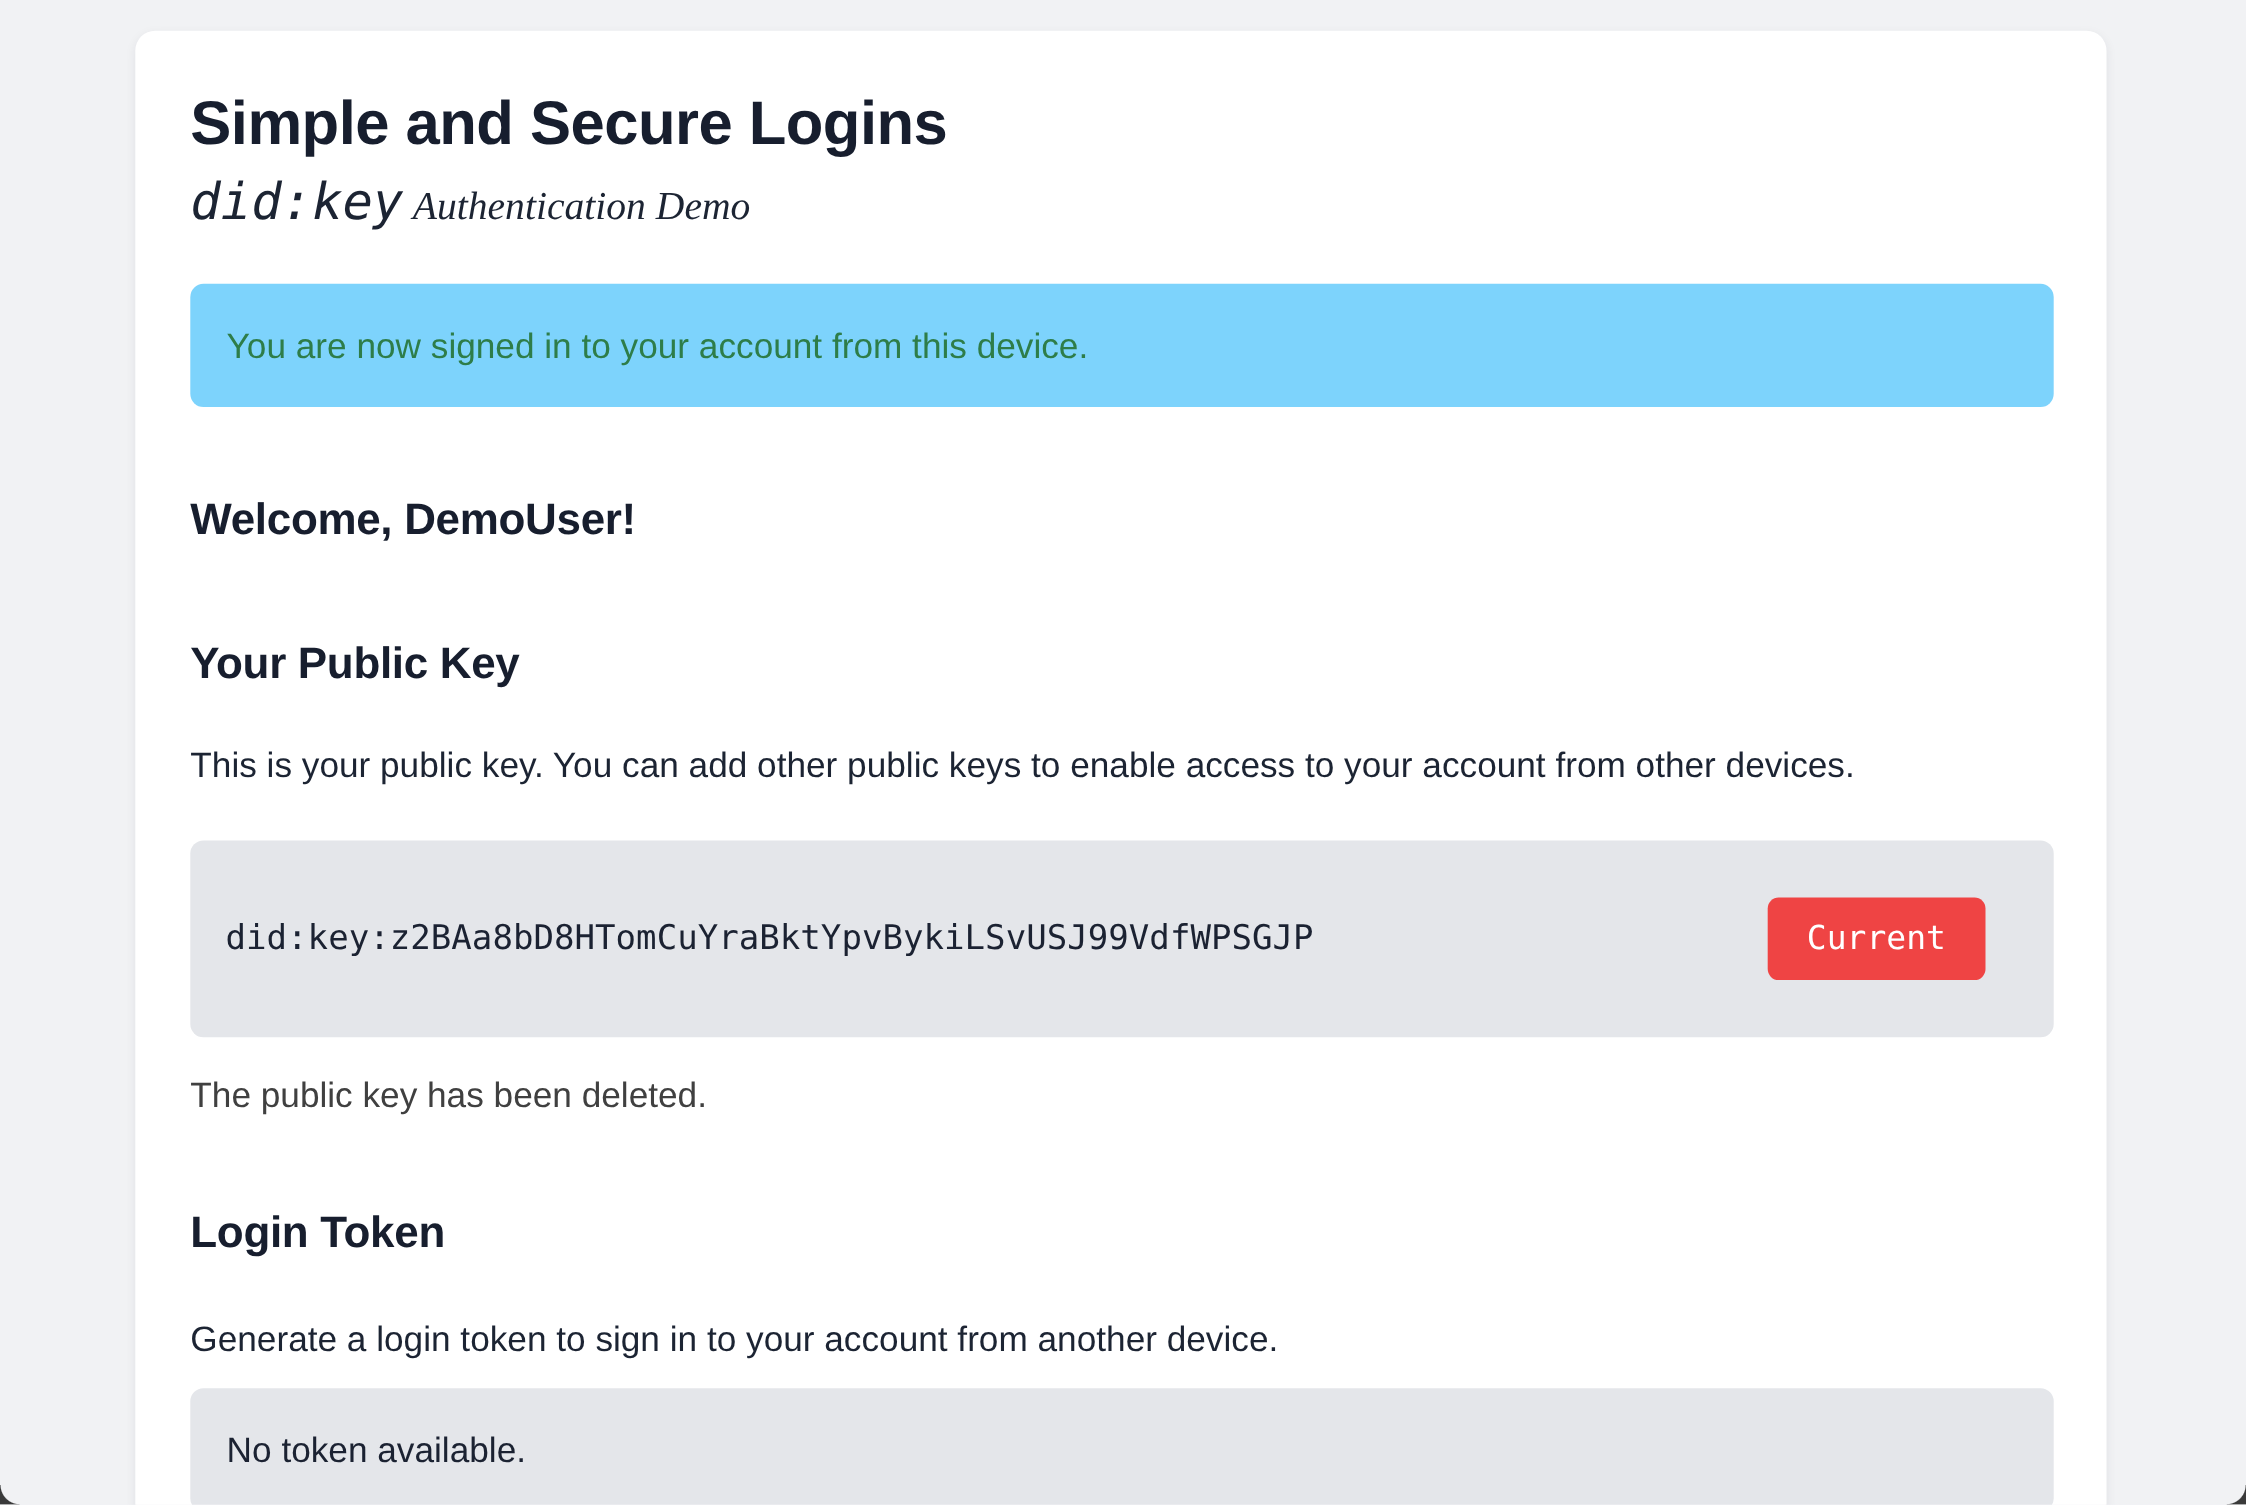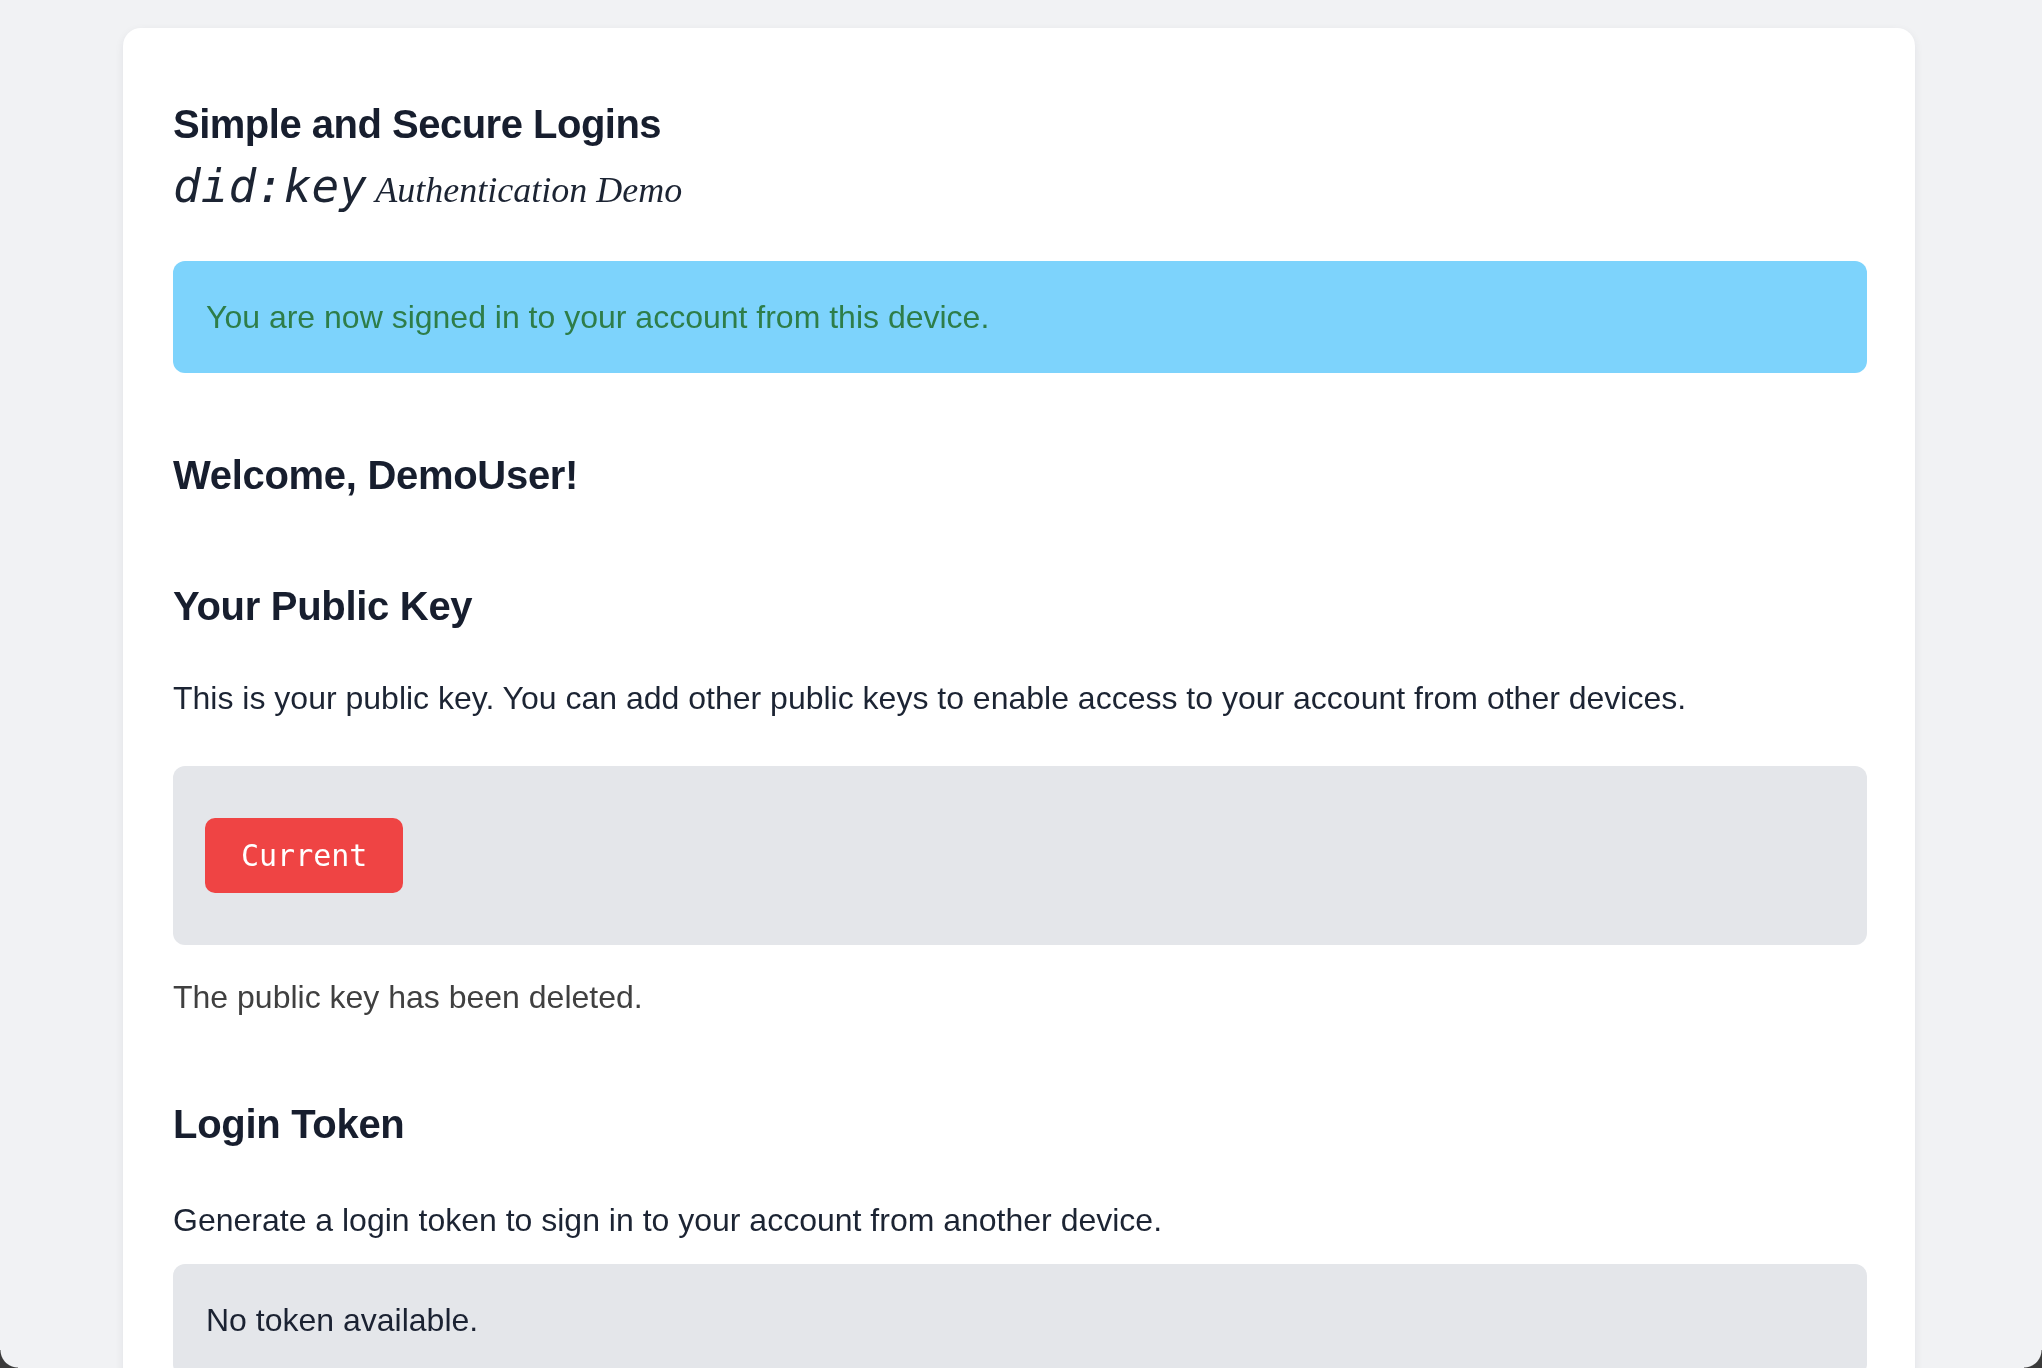--- a/index.html
+++ b/index.html
@@ -15,26 +15,26 @@
     position: absolute;
     left: 123px; top: 28px;
     width: 1792px;
     height: 1500px; 
     background: #ffffff;
     border-radius: 18px;
     box-shadow: 0 3px 10px rgba(20, 30, 50, 0.07);
     padding: 52px 48px 60px 50px;
   }
   .page-title {
-    font-size: 40px;
+    font-size: 56px;
     font-weight: 700;
     letter-spacing: -0.5px;
     color: #171e2e;
     line-height: 1.15;
-    margin-top: 21px;
+    margin-top: 0;
   }
   .page-subtitle {
     margin-top: 10px;
     font-size: 36px;
     color: #1c2433;
     line-height: 1.3;
   }
   .page-subtitle .code {
     font-family: "DejaVu Sans Mono", monospace;
     font-size: 46px;
@@ -136,20 +136,21 @@
 
   <div class="alert-success">You are now signed in to your account from this device.</div>
 
   <h2 class="section-heading welcome-heading">Welcome, DemoUser!</h2>
 
   <h2 class="section-heading pubkey-heading">Your Public Key</h2>
 
   <p class="section-desc">This is your public key. You can add other public keys to enable access to your account from other devices.</p>
 
   <div class="key-box">
+    <span class="key-text">did:key:z2BAa8bD8HTomCuYraBktYpvBykiLSvUSJ99VdfWPSGJP</span>
     <button class="current-btn">Current</button>
   </div>
 
   <div class="status-deleted">The public key has been deleted.</div>
 
   <h2 class="section-heading token-heading">Login Token</h2>
 
   <p class="section-desc token-desc">Generate a login token to sign in to your account from another device.</p>
 
   <div class="token-box">No token available.</div>

